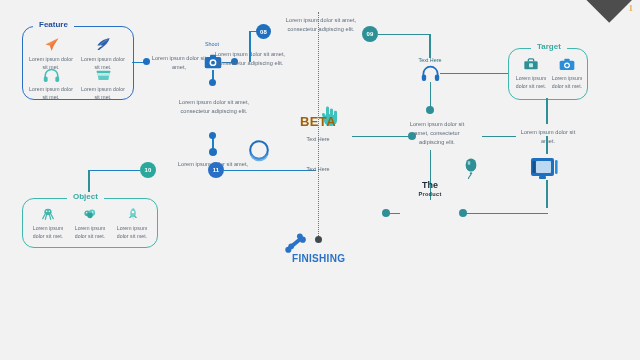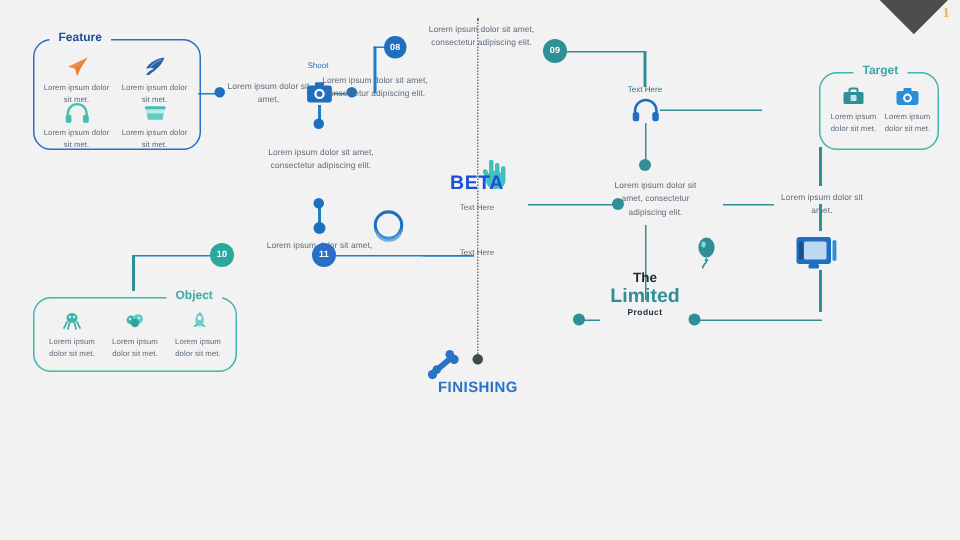--- a/index.html
+++ b/index.html
@@ -69,21 +69,21 @@
   .cap2{
     position:absolute;text-align:center;color:#5d6b7a;
     font-size:5.6px;line-height:1.6;letter-spacing:.05px;
   }
   .smalllabel{
     position:absolute;text-align:center;font-size:5.4px;color:#3f7fa8;
   }
 
   
   .hero{position:absolute;text-align:center;}
-  .hero .l1{font-size:13px;font-weight:bold;color:#1d4ed8;letter-spacing:.4px;line-height:1.1;}
+  .hero .l1{font-size:13px;font-weight:bold;color:#a16207;letter-spacing:.4px;line-height:1.1;}
   .hero .l2{font-size:13px;font-weight:bold;color:#3fc2bd;letter-spacing:.4px;line-height:1.15;}
   .hero .sub{font-size:5.4px;color:#5d6b7a;margin-top:7px;}
 
   .hero2{position:absolute;text-align:center;}
   .hero2 .t1{font-size:9px;font-weight:bold;color:#1b2a38;line-height:1.15;}
   .hero2 .t2{font-size:13px;font-weight:bold;color:#2f8f96;line-height:1.1;}
   .hero2 .t3{font-size:5.6px;font-weight:bold;color:#1b2a38;letter-spacing:.3px;margin-top:1px;}
 
   .finish{
     position:absolute;font-size:10px;font-weight:bold;color:#2a72c6;
@@ -196,21 +196,21 @@
     <svg width="26" height="26" viewBox="0 0 28 28">
       <circle cx="14" cy="13" r="9.5" fill="none" stroke="#1f6fc0" stroke-width="2.2"></circle>
       <path d="M4.6 16.5 A10.5 10.5 0 0 0 23.6 16.5" fill="none" stroke="#3f8fd8" stroke-width="2"></path>
       <path d="M5.6 19.5 A10 10 0 0 0 22.6 19.5" fill="none" stroke="#6fb0e6" stroke-width="1.6"></path>
     </svg>
   </div>
 
   <div class="vline teal" style="left:88px;top:170px;height:24px;"></div>
 
   <div class="card teal" style="left:22px;top:198px;width:134px;height:48px;">
-    <div class="legend" style="left:44px;margin-left:44px;">Object</div>
+    <div class="legend" style="left:44px;">Object</div>
 
     <div class="cell" style="left:4px;top:8px;width:42px;">
       <svg class="ico" width="16" height="14" viewBox="0 0 24 20">
         <ellipse cx="12" cy="7" rx="5.5" ry="5" fill="#3fb6ae"></ellipse>
         <circle cx="10" cy="6" r="1.1" fill="#fff"></circle>
           <circle cx="14" cy="6" r="1.1" fill="#fff"></circle>
         <path d="M7 11 L4 17 M9.5 12 L8 18 M14.5 12 L16 18 M17 11 L20 17" stroke="#3fb6ae" stroke-width="1.8" stroke-linecap="round"></path>
       </svg>
       <div class="cap">Lorem ipsum dolor sit met.</div>
     </div>
@@ -280,21 +280,21 @@
     <svg width="19" height="16" viewBox="0 0 24 20">
       <path d="M3 14 V11 A9 9 0 0 1 21 11 V14" stroke="#1f6fc0" stroke-width="2.2" fill="none"></path>
       <rect x="1" y="12" width="5.5" height="8" rx="2.4" fill="#1f6fc0"></rect>
       <rect x="17.5" y="12" width="5.5" height="8" rx="2.4" fill="#1f6fc0"></rect>
     </svg>
   </div>
   <div class="hline teal" style="left:440px;top:72.5px;width:68px;"></div>
   <div class="vline teal" style="left:429.5px;top:82px;height:28px;"></div>
   <div class="dot teal" style="left:426px;top:106px;width:8px;height:8px;"></div>
 
-  <div class="card teal" style="left:508px;top:48px;width:78px;height:50px;margin-left:38px;">
+  <div class="card teal" style="left:508px;top:48px;width:78px;height:50px;">
     <div class="legend" style="left:22px;">Target</div>
 
     <div class="cell" style="left:3px;top:8px;width:38px;">
       <svg class="ico" width="16" height="14" viewBox="0 0 24 20">
         <rect x="2" y="6" width="20" height="12" rx="1.6" fill="#2f8f96"></rect>
         <path d="M8 6 V4 A1.6 1.6 0 0 1 9.6 2.4 H14.4 A1.6 1.6 0 0 1 16 4 V6" stroke="#2f8f96" stroke-width="2" fill="none"></path>
         <rect x="9" y="9" width="6" height="6" rx="1" fill="#bdeae6"></rect>
       </svg>
       <div class="cap">Lorem ipsum dolor sit met.</div>
     </div>
@@ -334,21 +334,20 @@
       <rect x="2.5" y="6" width="3" height="12" rx="1" fill="#14538f"></rect>
       <rect x="25" y="5" width="2.6" height="14" rx="1.2" fill="#2a8fd8"></rect>
       <rect x="9" y="21" width="7" height="3" rx="1" fill="#1f6fc0"></rect>
     </svg>
   </div>
   <div class="vline teal" style="left:546px;top:180px;height:28px;"></div>
 
   <div class="vline teal" style="left:429.5px;top:150px;height:50px;"></div>
   <div class="hero2" style="left:396px;top:180px;width:68px;">
     <div class="t1">The</div>
-    <div class="t2">Limited</div>
     <div class="t3">Product</div>
   </div>
   <div class="hline teal" style="left:386px;top:212.5px;width:14px;"></div>
   <div class="dot teal" style="left:382px;top:209px;width:8px;height:8px;"></div>
   <div class="hline teal" style="left:462px;top:212.5px;width:86px;"></div>
   <div class="dot teal" style="left:459px;top:209px;width:8px;height:8px;"></div>
 
   <div class="smalllabel" style="left:288px;top:166px;width:60px;color:#5d6b7a;">Text Here</div>
 
 </div>

